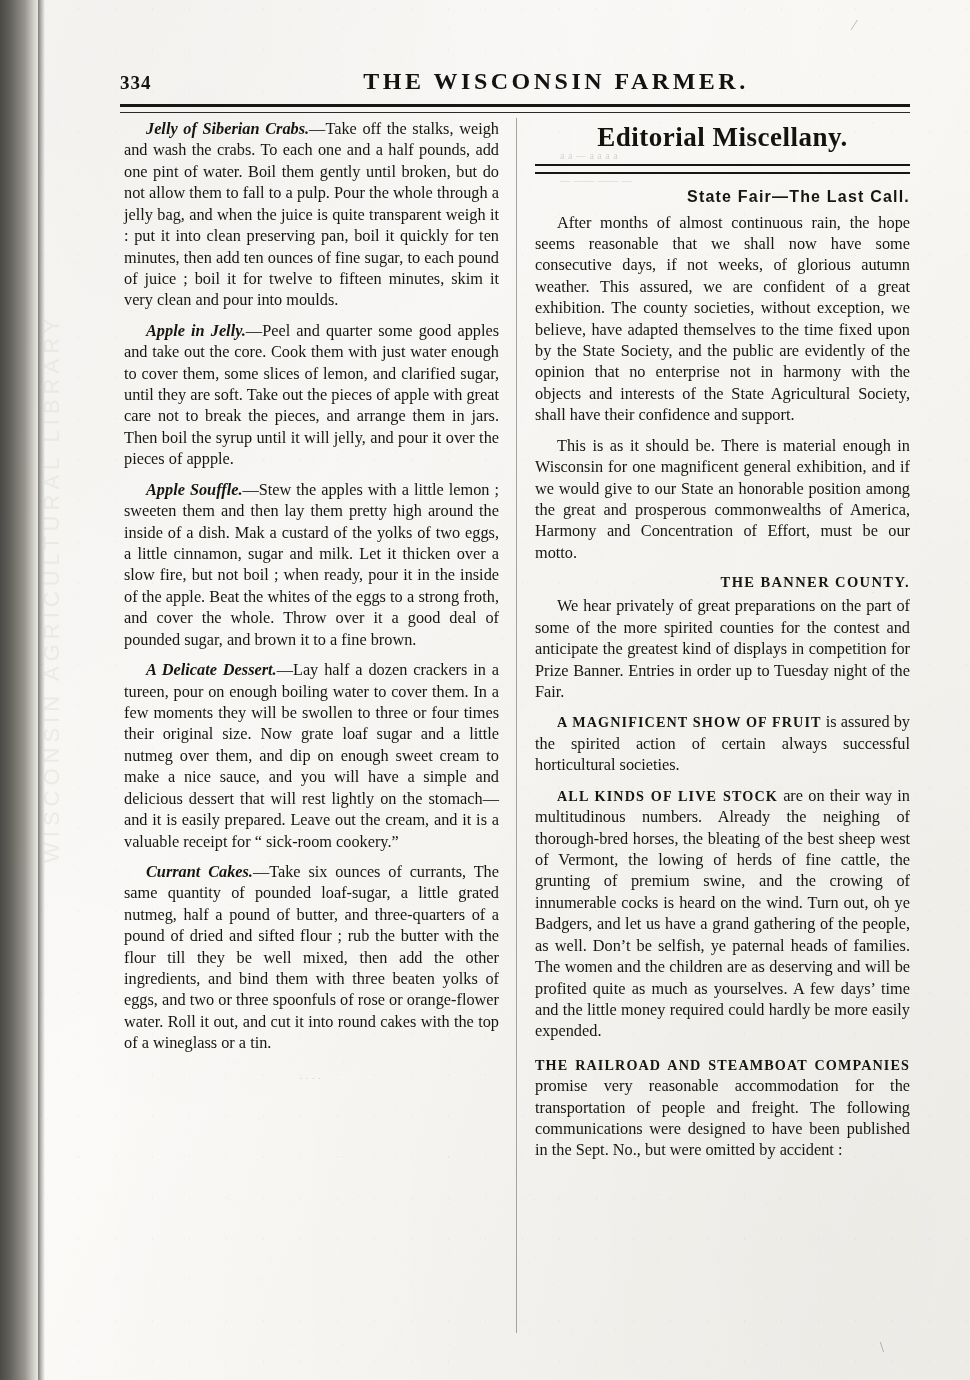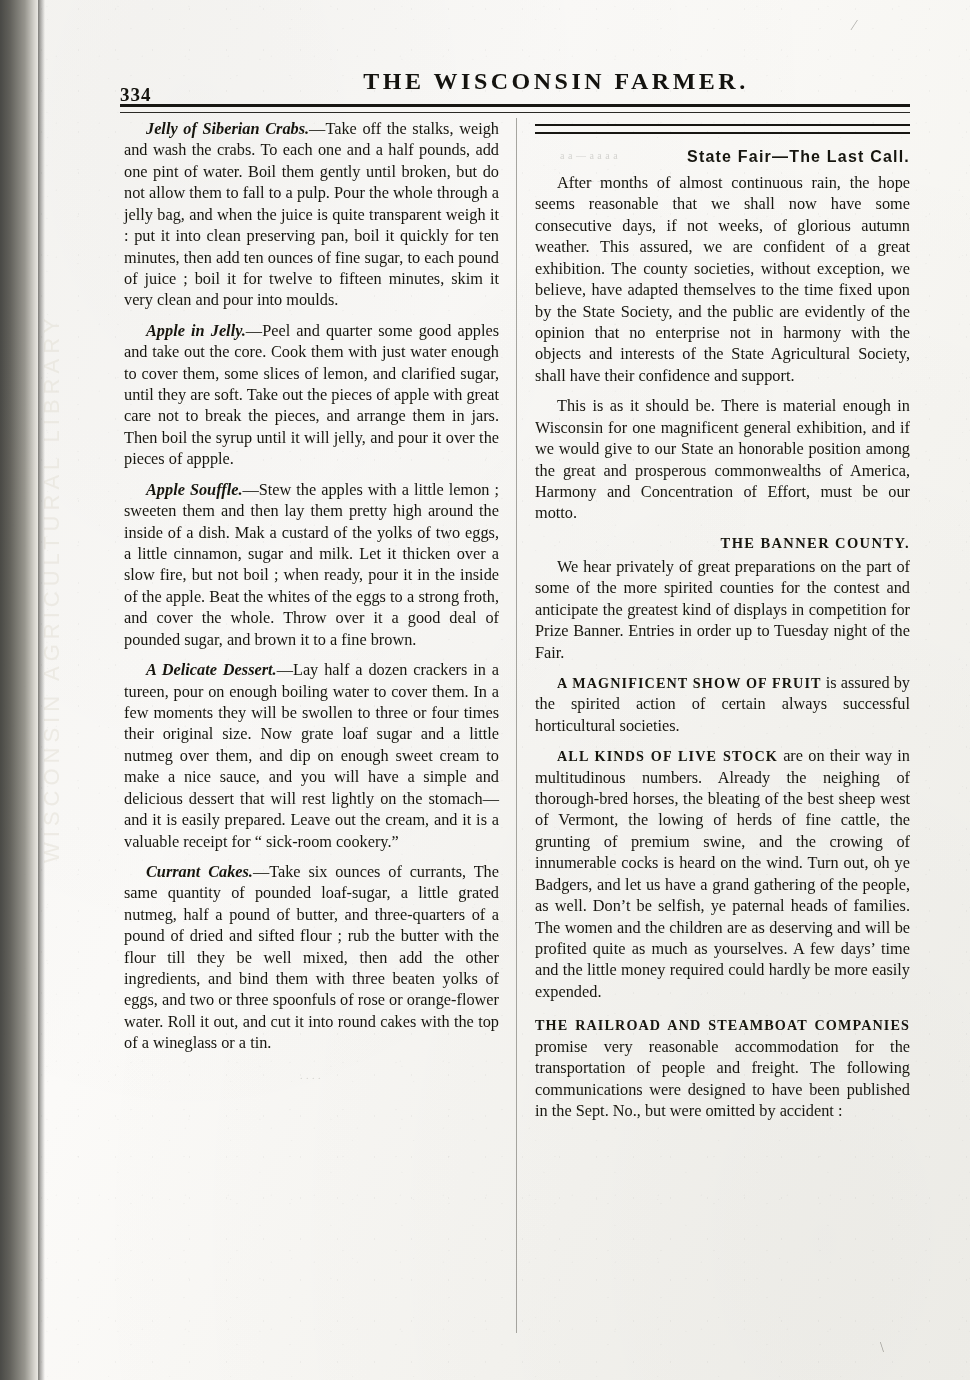--- a/index.html
+++ b/index.html
@@ -72,21 +72,21 @@
     position: absolute;
     left: 120px;
     top: 52px;
     width: 790px;
     height: 1280px;
   }
 
   .folio {
     position: absolute;
     left: 0px;
-    top: 32px;
+    top: 20px;
     font-family: "Liberation Serif", serif;
     font-weight: bold;
     font-size: 19px;
     letter-spacing: 1px;
     color: #15140f;
   }
 
   .masthead {
     position: absolute;
     left: 106px;
@@ -245,20 +245,21 @@
         </p>
         <p class="para">
           <span class="recipe-title">A Delicate Dessert.</span><span>—Lay half a dozen crackers in a tureen, pour on enough boiling water to cover them. In a few moments they will be swollen to three or four times their original size. Now grate loaf sugar and a little nutmeg over them, and dip on enough sweet cream to make a nice sauce, and you will have a simple and delicious dessert that will rest lightly on the stomach—and it is easily prepared. Leave out the cream, and it is a valuable receipt for “ sick-room cookery.”</span>
         </p>
         <p class="para">
           <span class="recipe-title">Currant Cakes.</span><span>—Take six ounces of currants, The same quantity of pounded loaf-sugar, a little grated nutmeg, half a pound of butter, and three-quarters of a pound of dried and sifted flour ; rub the butter with the flour till they be well mixed, then add the other ingredients, and bind them with three beaten yolks of eggs, and two or three spoonfuls of rose or orange-flower water. Roll it out, and cut it into round cakes with the top of a wineglass or a tin.</span>
         </p>
       </div>
 
       <div class="col col-right">
+        <div class="ed-head">Editorial Miscellany.</div>
         <div class="double-rule"></div>
         <div class="sec-head">State Fair—The Last Call.</div>
 
         <p class="para">After months of almost continuous rain, the hope seems reasonable that we shall now have some consecutive days, if not weeks, of glorious autumn weather. This assured, we are confident of a great exhibition. The county societies, without exception, we believe, have adapted themselves to the time fixed upon by the State Society, and the public are evidently of the opinion that no enterprise not in harmony with the objects and interests of the State Agricultural Society, shall have their confidence and support.</p>
         <p class="para">This is as it should be. There is material enough in Wisconsin for one magnificent general exhibition, and if we would give to our State an honorable position among the great and prosperous commonwealths of America, Harmony and Concentration of Effort, must be our motto.</p>
 
         <div class="subhead-center">THE BANNER COUNTY.</div>
         <p class="para">We hear privately of great preparations on the part of some of the more spirited counties for the contest and anticipate the greatest kind of displays in competition for Prize Banner. Entries in order up to Tuesday night of the Fair.</p>
 
         <p class="para">

